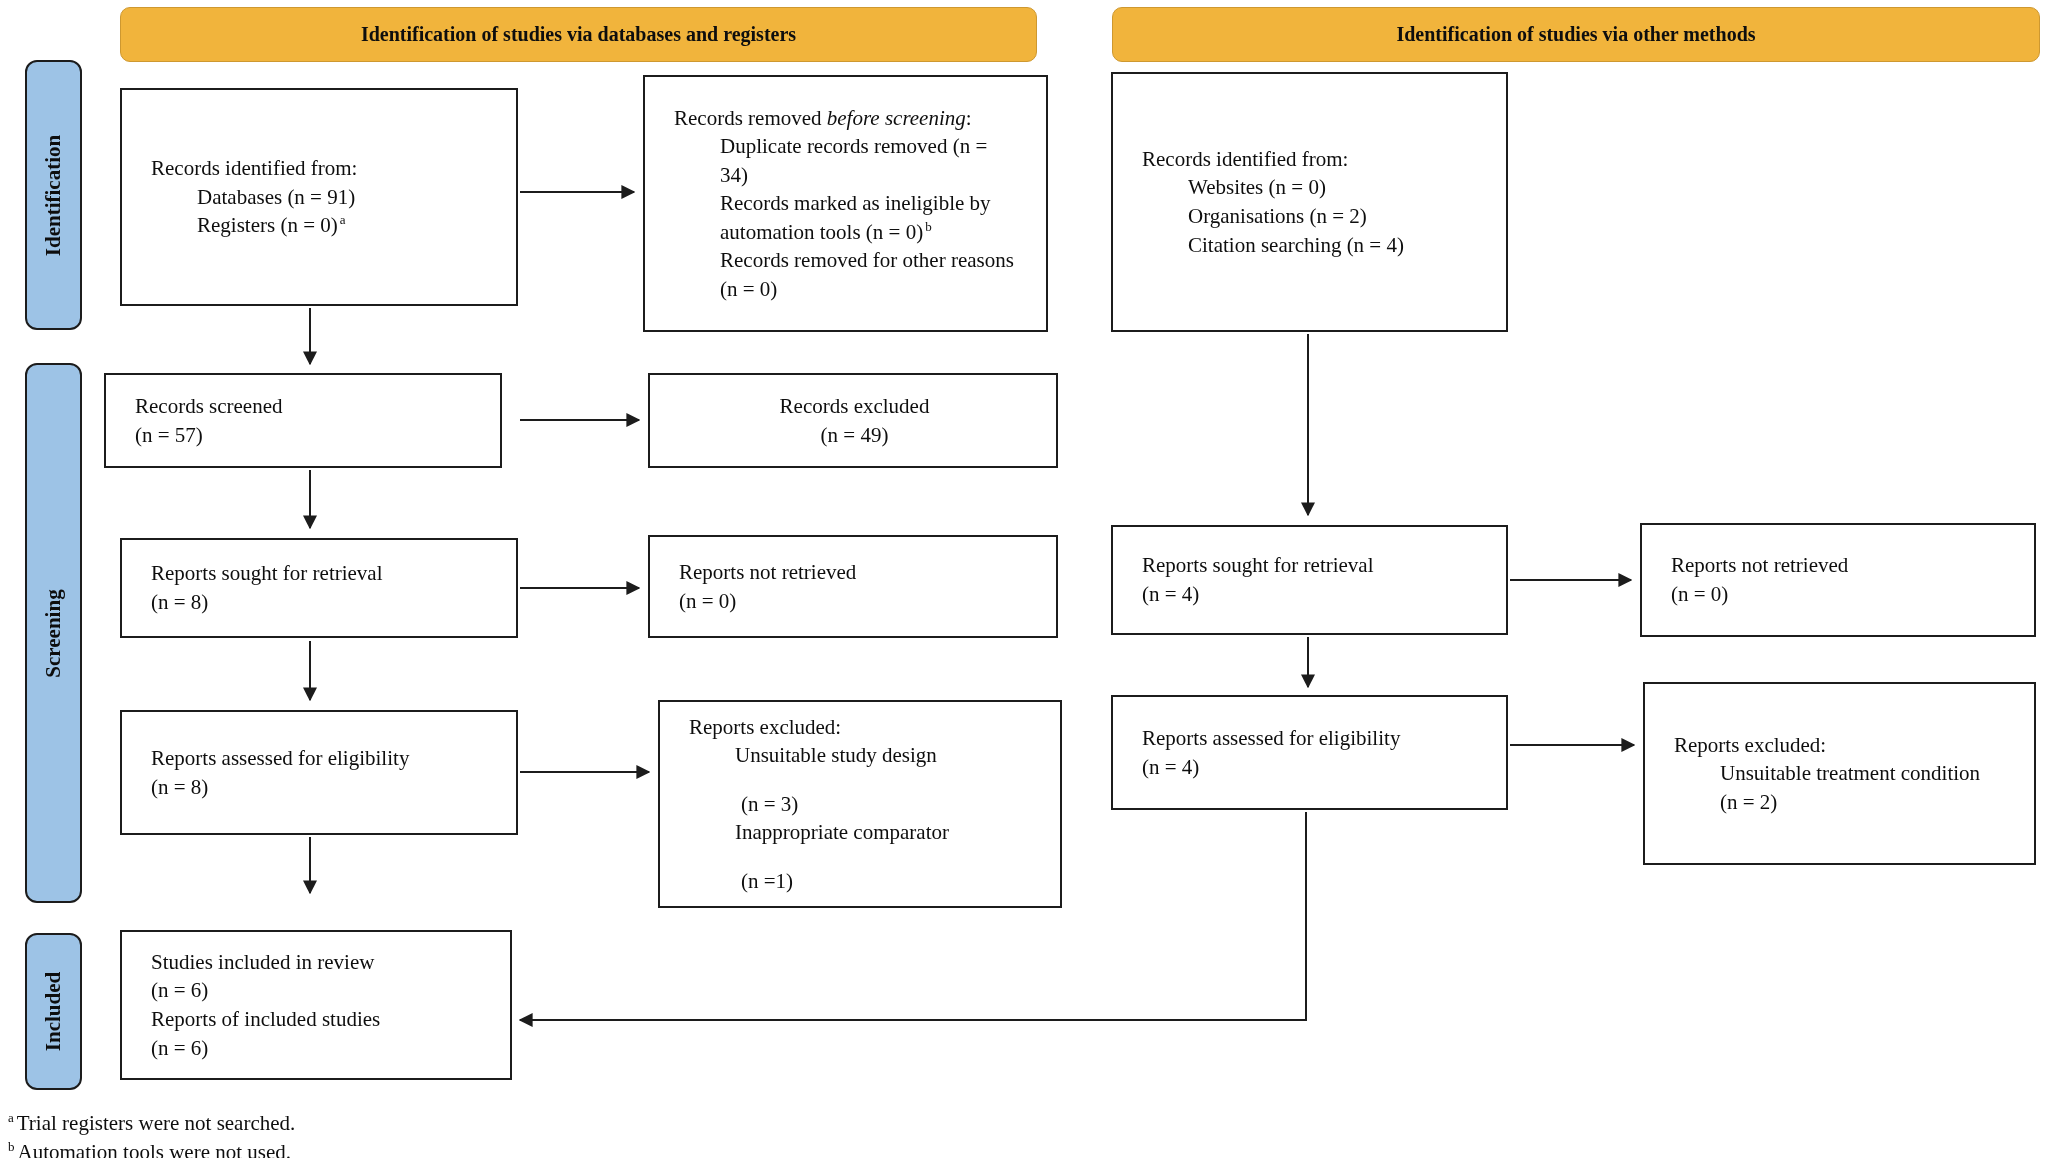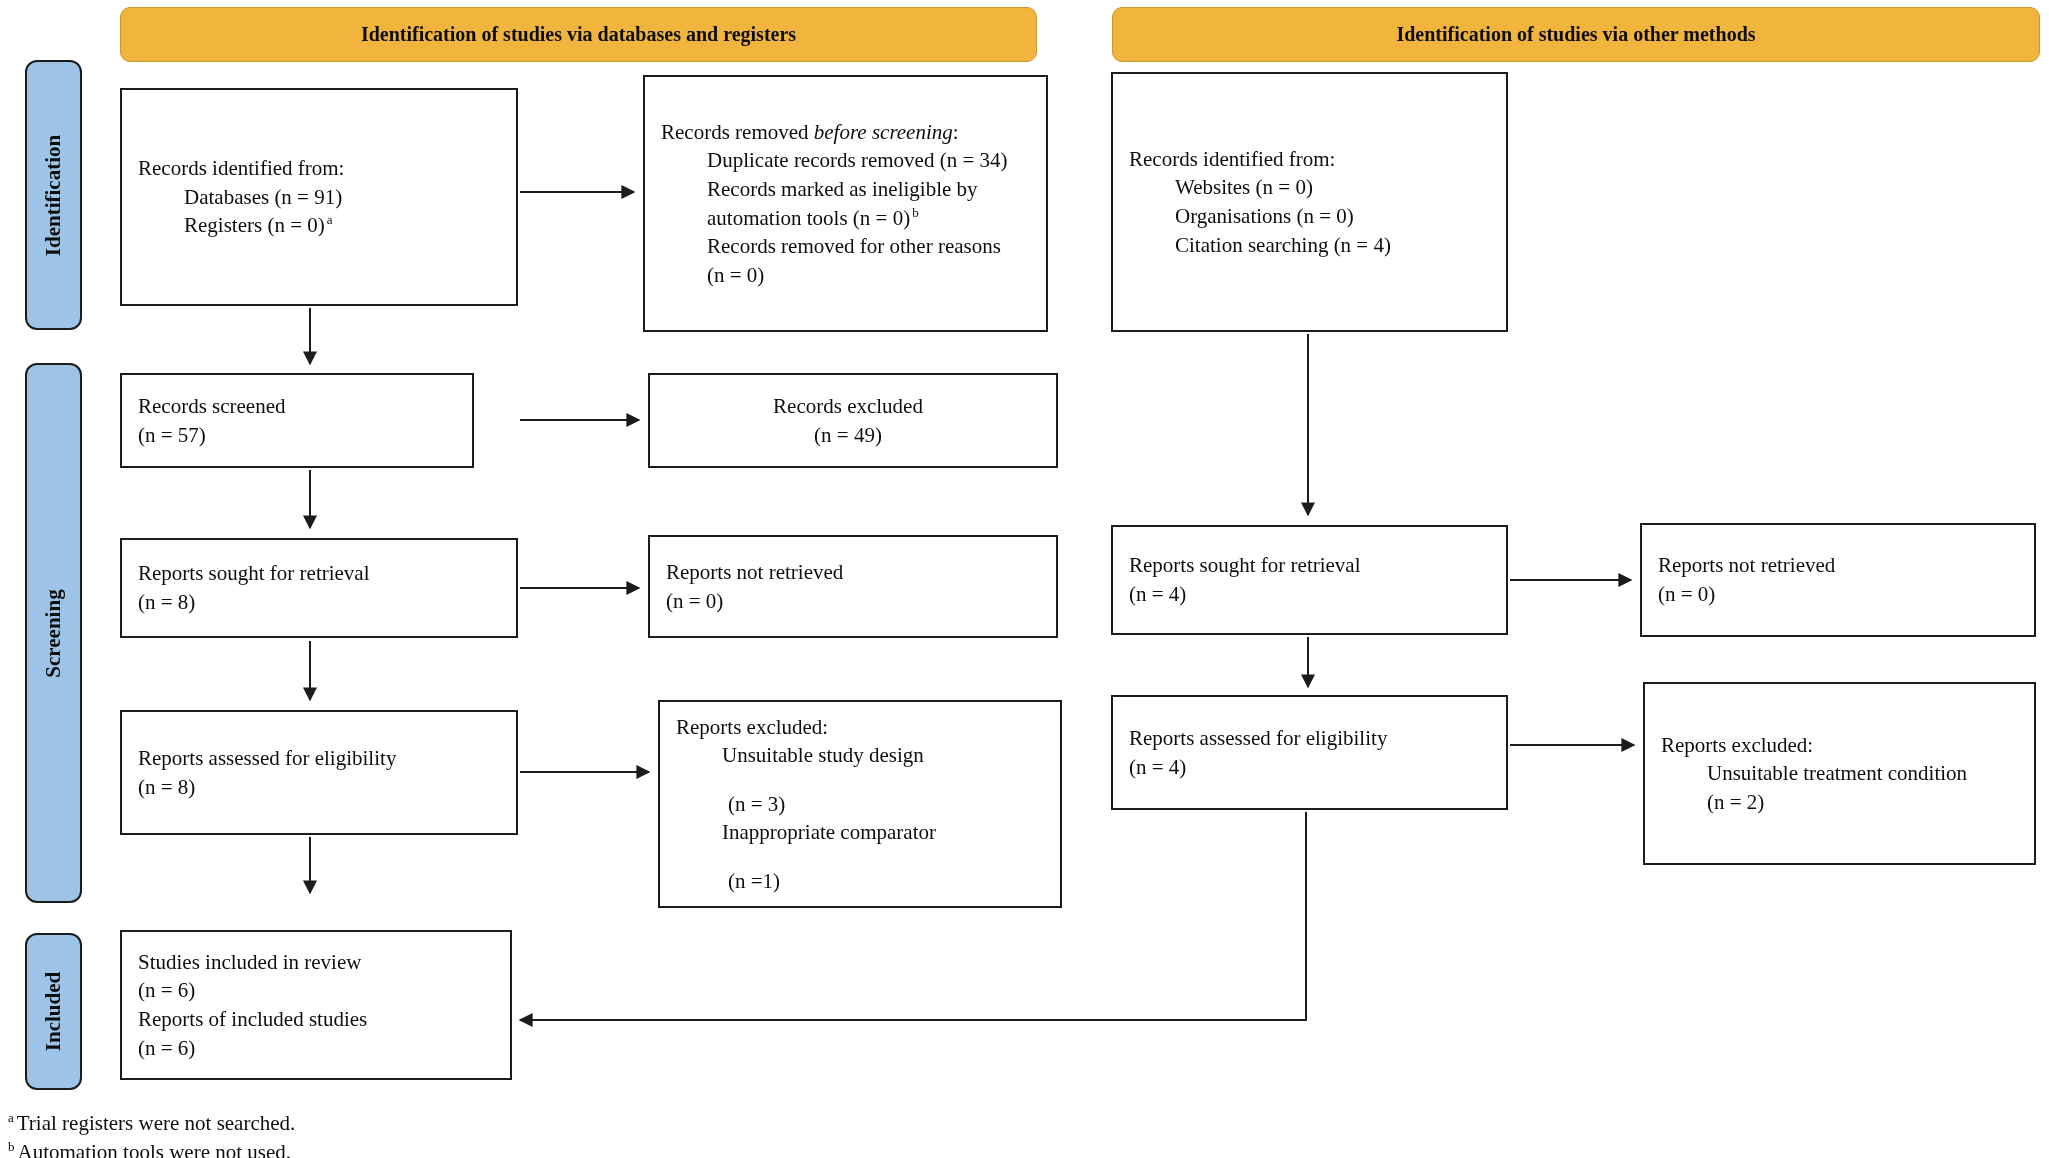--- a/index.html
+++ b/index.html
@@ -21,27 +21,27 @@
     border:2px solid #1c1c1c;border-radius:12px;z-index:2;
     display:flex;align-items:center;justify-content:center;box-sizing:border-box;
   }
   .stage .vtext{transform:rotate(-90deg);white-space:nowrap;font-weight:bold;font-size:21px;}
   #stage-identification{top:60px;height:270px;}
   #stage-screening{top:363px;height:540px;}
   #stage-included{top:933px;height:157px;}
   .box{
     position:absolute;border:2px solid #1c1c1c;background:#ffffff;z-index:2;
     display:flex;flex-direction:column;justify-content:center;
-    padding:6px 26px 6px 16px;box-sizing:border-box;
+    padding:6px 26px 6px 29px;box-sizing:border-box;
     font-size:21px;line-height:1.36;
   }
   #b-db-identified{left:120px;top:88px;width:398px;height:218px;}
   #b-removed{left:643px;top:75px;width:405px;height:257px;}
   #b-other-identified{left:1111px;top:72px;width:397px;height:260px;}
-  #b-screened{left:120px;top:373px;width:354px;height:95px;}
+  #b-screened{left:104px;top:373px;width:398px;height:95px;}
   #b-rec-excluded{left:648px;top:373px;width:410px;height:95px;text-align:center;}
   #b-sought-db{left:120px;top:538px;width:398px;height:100px;}
   #b-notret-db{left:648px;top:535px;width:410px;height:103px;}
   #b-sought-other{left:1111px;top:525px;width:397px;height:110px;}
   #b-notret-other{left:1640px;top:523px;width:396px;height:114px;}
   #b-assessed-db{left:120px;top:710px;width:398px;height:125px;}
   #b-rep-excluded-db{left:658px;top:700px;width:404px;height:208px;}
   #b-assessed-other{left:1111px;top:695px;width:397px;height:115px;}
   #b-rep-excluded-other{left:1643px;top:682px;width:393px;height:183px;}
   #b-included{left:120px;top:930px;width:392px;height:150px;}
@@ -106,21 +106,21 @@
   <div class="box" id="b-removed">
     <div><span>Records removed </span><em>before screening</em><span>:</span></div>
     <div class="indent">Duplicate records removed (n = 34)</div>
     <div class="indent"><span>Records marked as ineligible by automation tools (n = 0)</span><sup>b</sup></div>
     <div class="indent">Records removed for other reasons (n = 0)</div>
   </div>
 
   <div class="box" id="b-other-identified">
     <div>Records identified from:</div>
     <div class="indent">Websites (n = 0)</div>
-    <div class="indent">Organisations (n = 0)</div>
+    <div class="indent">Organisations (n = 2)</div>
     <div class="indent">Citation searching (n = 4)</div>
   </div>
 
   <div class="box" id="b-screened">
     <div>Records screened</div>
     <div>(n = 57)</div>
   </div>
 
   <div class="box" id="b-rec-excluded">
     <div>Records excluded</div>

